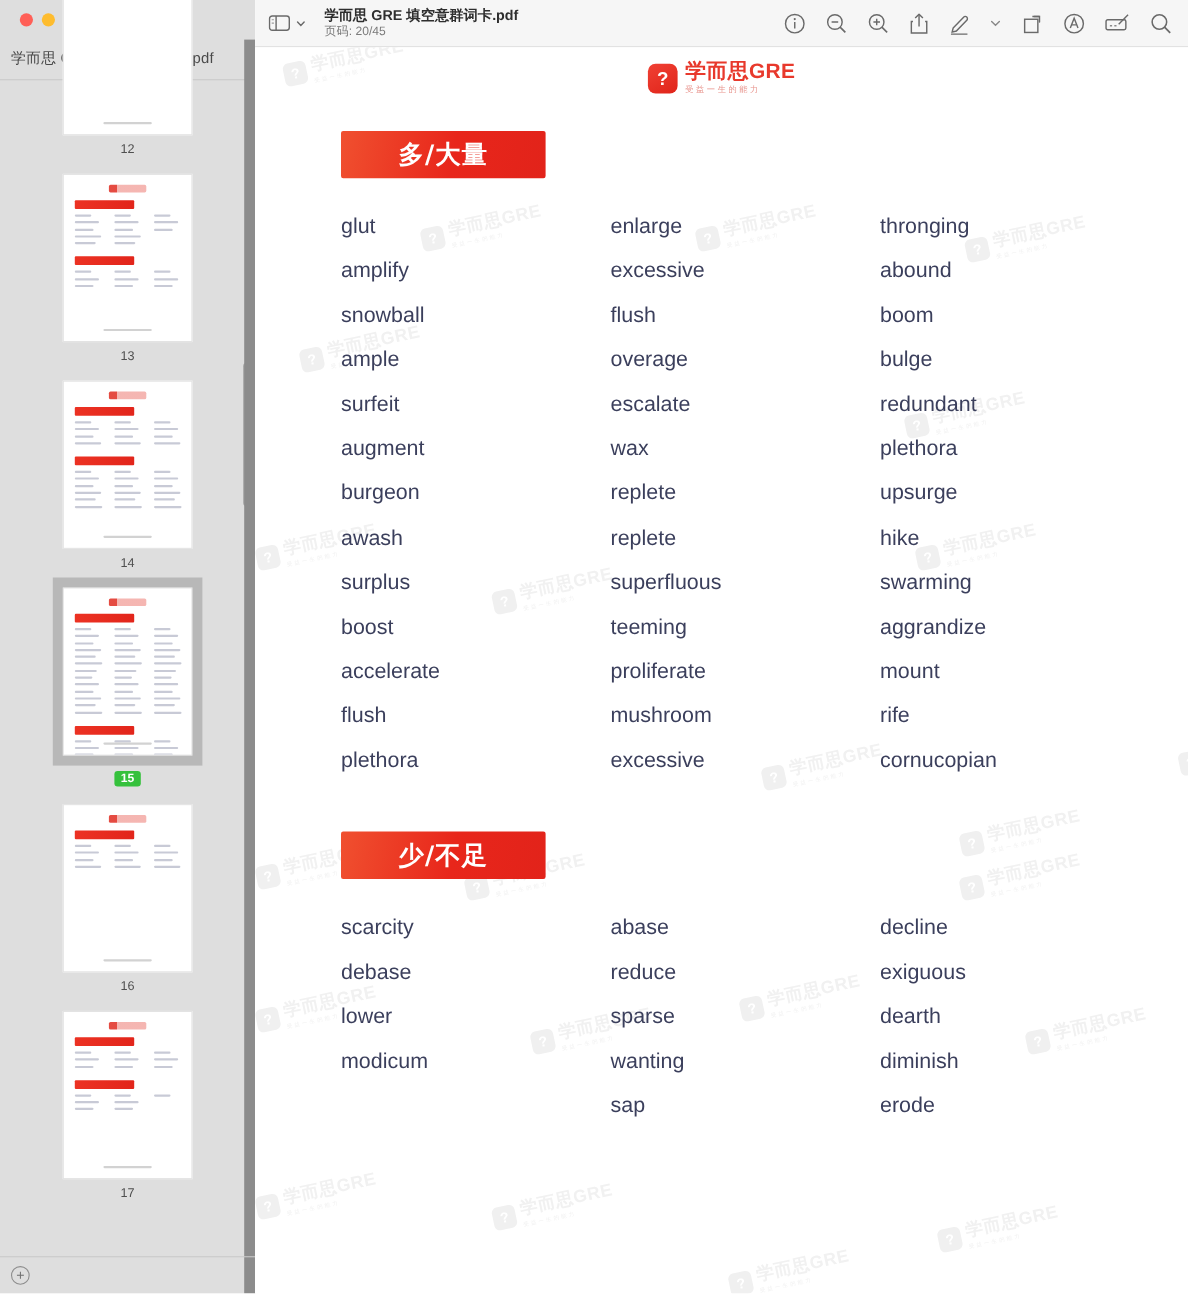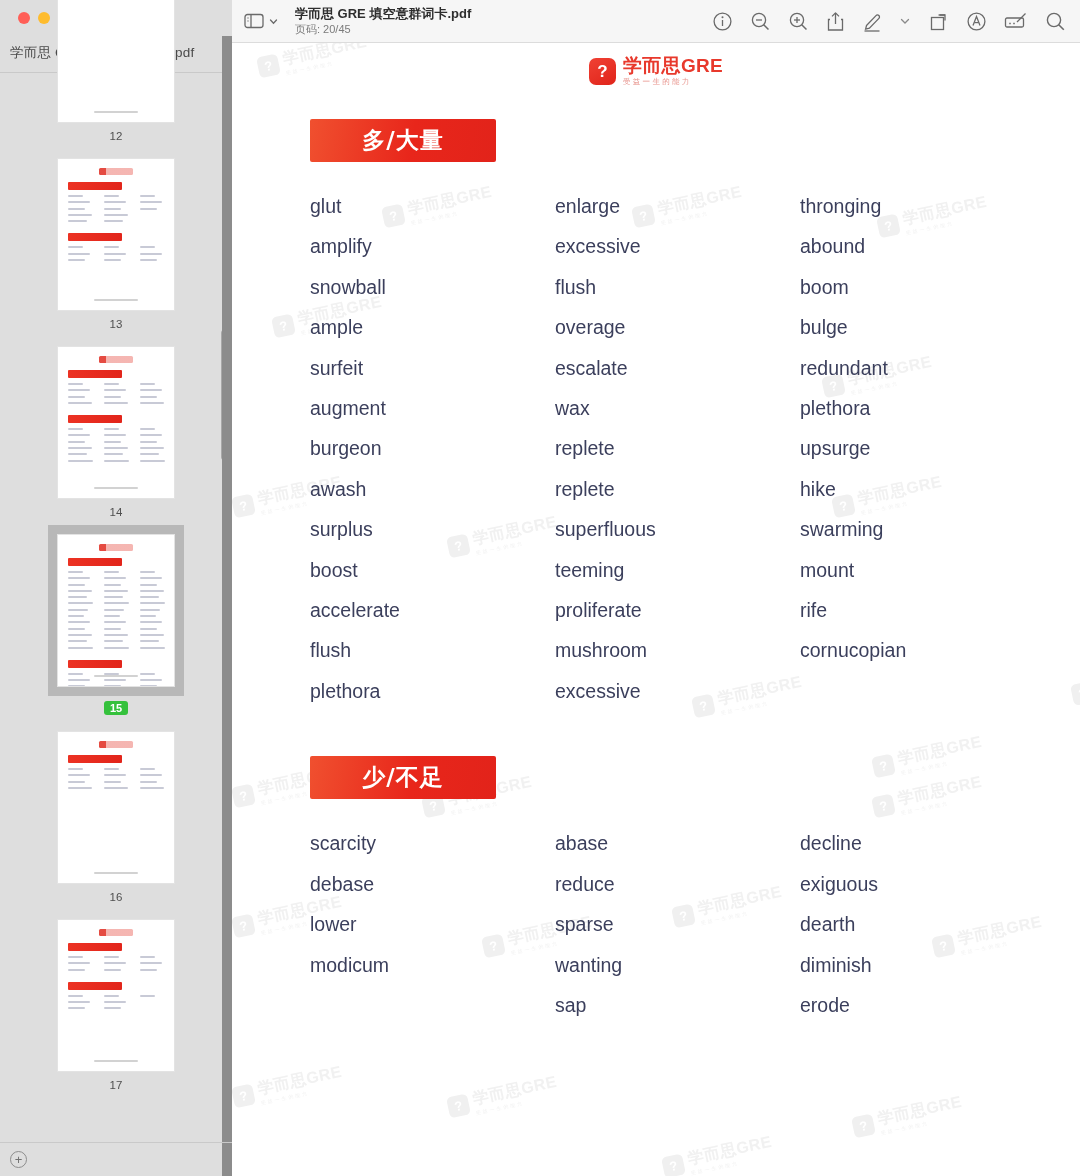--- a/index.html
+++ b/index.html
@@ -776,20 +776,21 @@
               <div class="wordcol">
                 <div class="word">thronging</div>
                 <div class="word">abound</div>
                 <div class="word">boom</div>
                 <div class="word">bulge</div>
                 <div class="word">redundant</div>
                 <div class="word">plethora</div>
                 <div class="word">upsurge</div>
                 <div class="word">hike</div>
                 <div class="word">swarming</div>
+                <div class="word">aggrandize</div>
                 <div class="word">mount</div>
                 <div class="word">rife</div>
                 <div class="word">cornucopian</div>
               </div>
             </div>
             <div class="band second">少/不足</div>
             <div class="wordgrid">
               <div class="wordcol">
                 <div class="word">scarcity</div>
                 <div class="word">debase</div>

